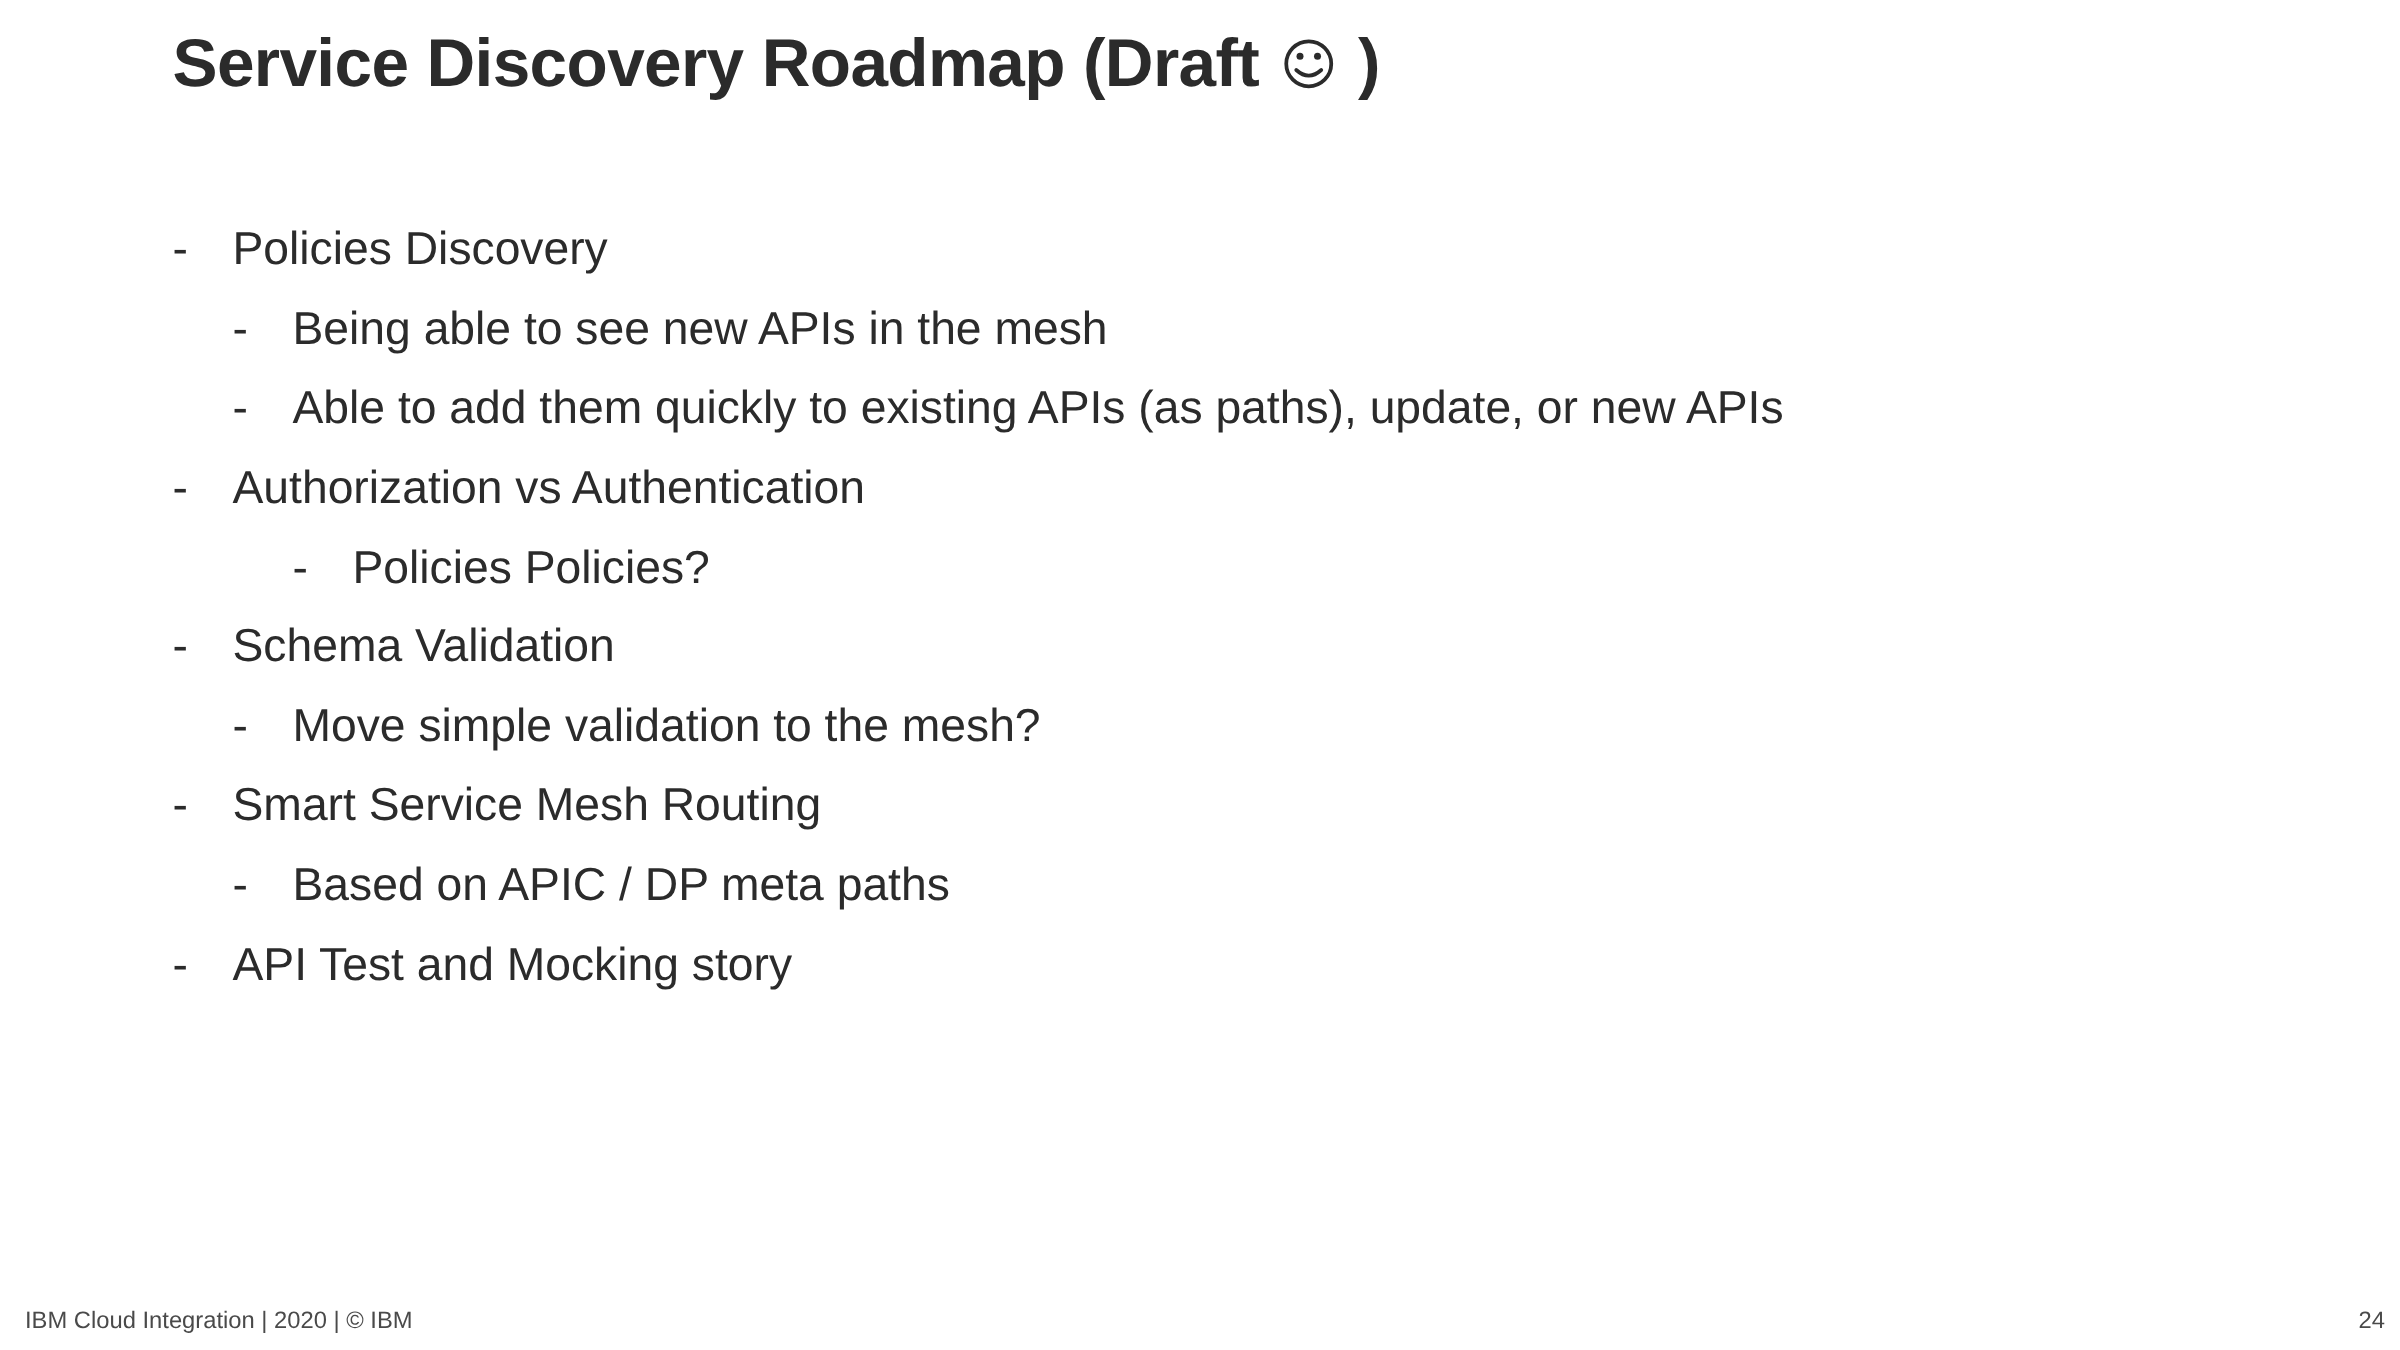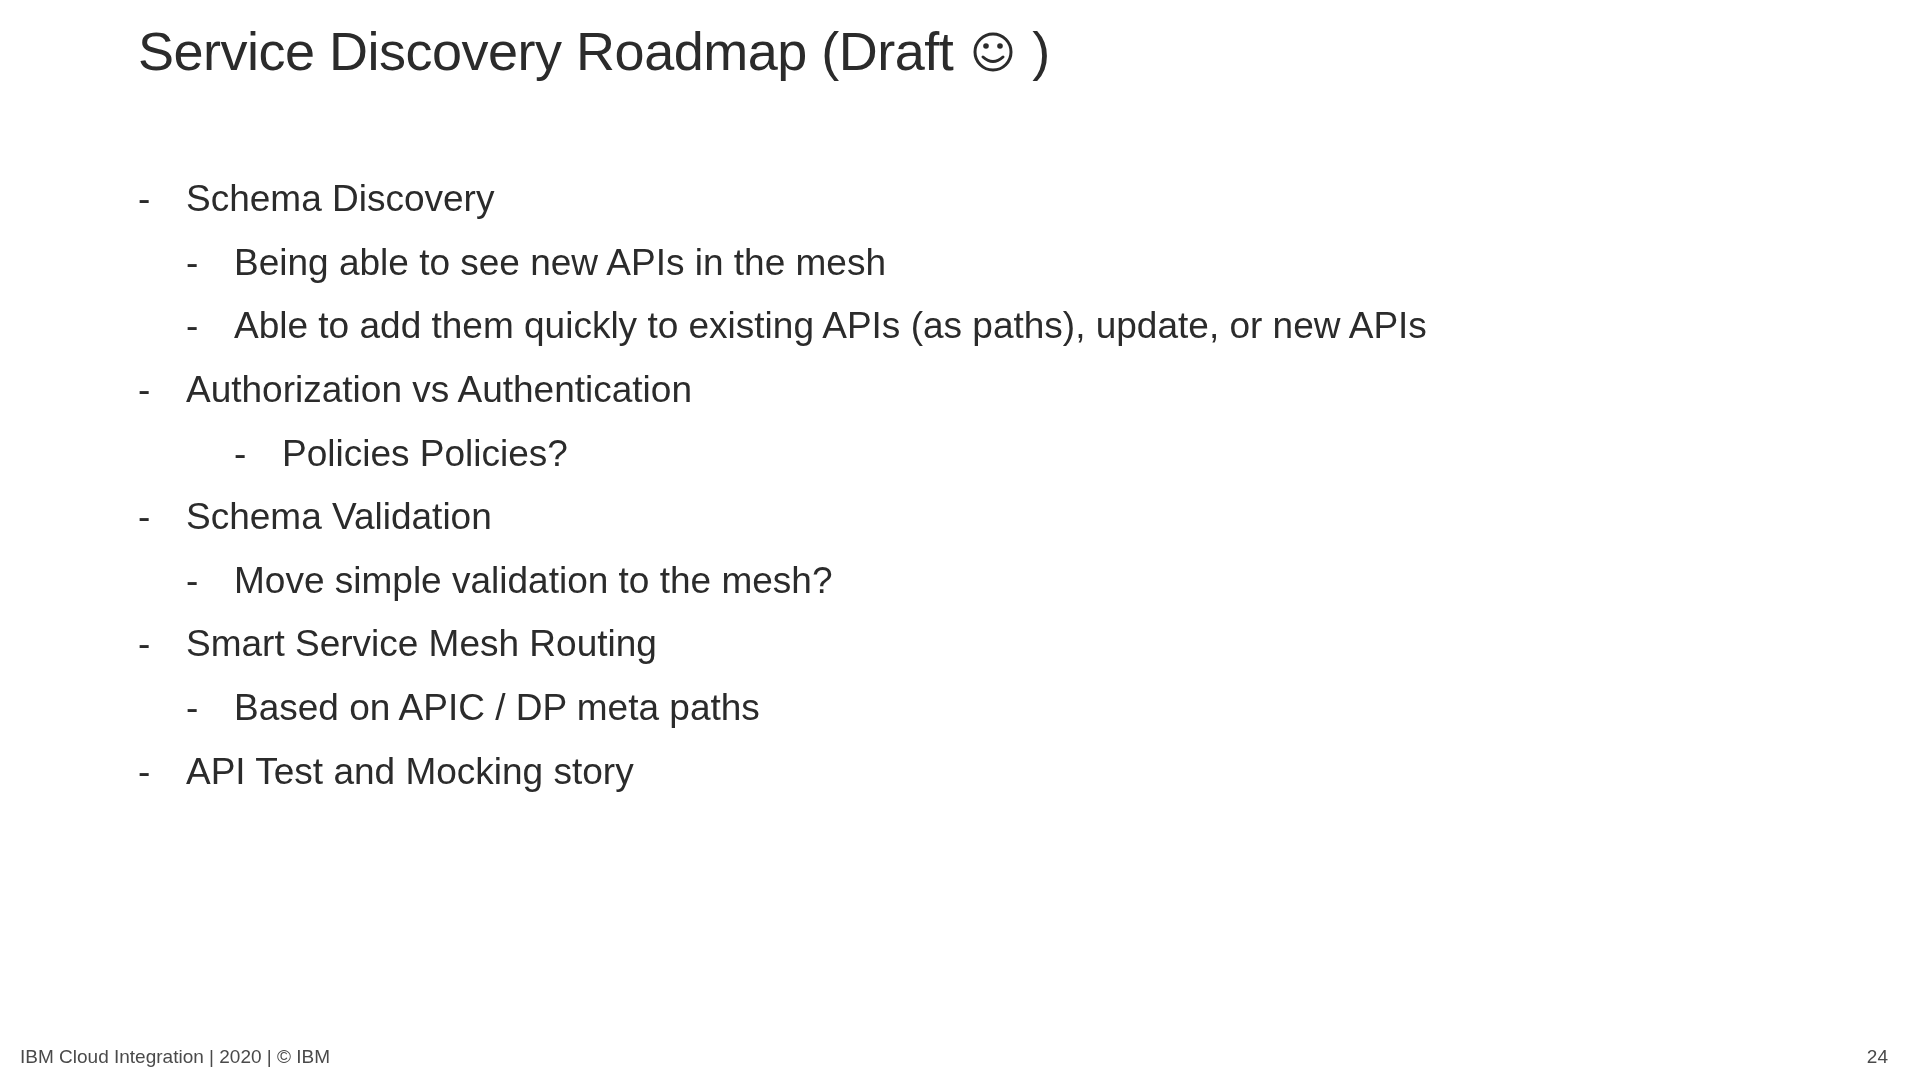--- a/index.html
+++ b/index.html
@@ -17,21 +17,21 @@
       overflow: hidden;
     }
     .slide {
       width: 100%;
       height: 100%;
       padding: 20px 0 0 0;
       position: relative;
     }
     .title {
       font-size: 54px;
-      font-weight: 400;
+      font-weight: 700;
       color: #2b2b2b;
       margin-left: 138px;
       margin-bottom: 85px;
       letter-spacing: -0.5px;
     }
     .content {
       margin-left: 138px;
       font-size: 37px;
       color: #2b2b2b;
       line-height: 1.72;
@@ -65,21 +65,21 @@
     .level3::before {
       content: "-";
       position: absolute;
       left: 0;
       top: 0;
     }
     .footer {
       position: absolute;
       bottom: 12px;
       left: 20px;
-      right: 32px;
+      right: 12px;
       display: flex;
       justify-content: space-between;
       font-size: 19px;
       color: #4a4a4a;
     }
     .smiley {
       display: inline-block;
       vertical-align: middle;
       margin: 0 4px 8px 4px;
     }
@@ -92,21 +92,21 @@
     <span>Service Discovery Roadmap (Draft </span><svg class="smiley" width="42" height="42" viewBox="0 0 42 42">
         <circle cx="21" cy="21" r="18" fill="none" stroke="#2b2b2b" stroke-width="3"></circle>
         <circle cx="14" cy="15" r="2.8" fill="#2b2b2b"></circle>
         <circle cx="28" cy="15" r="2.8" fill="#2b2b2b"></circle>
         <path d="M 11 26 Q 21 35 31 26" fill="none" stroke="#2b2b2b" stroke-width="3" stroke-linecap="round"></path>
       </svg><span> )</span>
   </h1>
 
   <div class="content">
     <div class="level1">
-      <span>Schema Discovery</span>
+      <span>Policies Discovery</span>
     </div>
     <div class="level2">
       <span>Being able to see new APIs in the mesh</span>
     </div>
     <div class="level2">
       <span>Able to add them quickly to existing APIs (as paths), update, or new APIs</span>
     </div>
     <div class="level1">
       <span>Authorization vs Authentication</span>
     </div>

